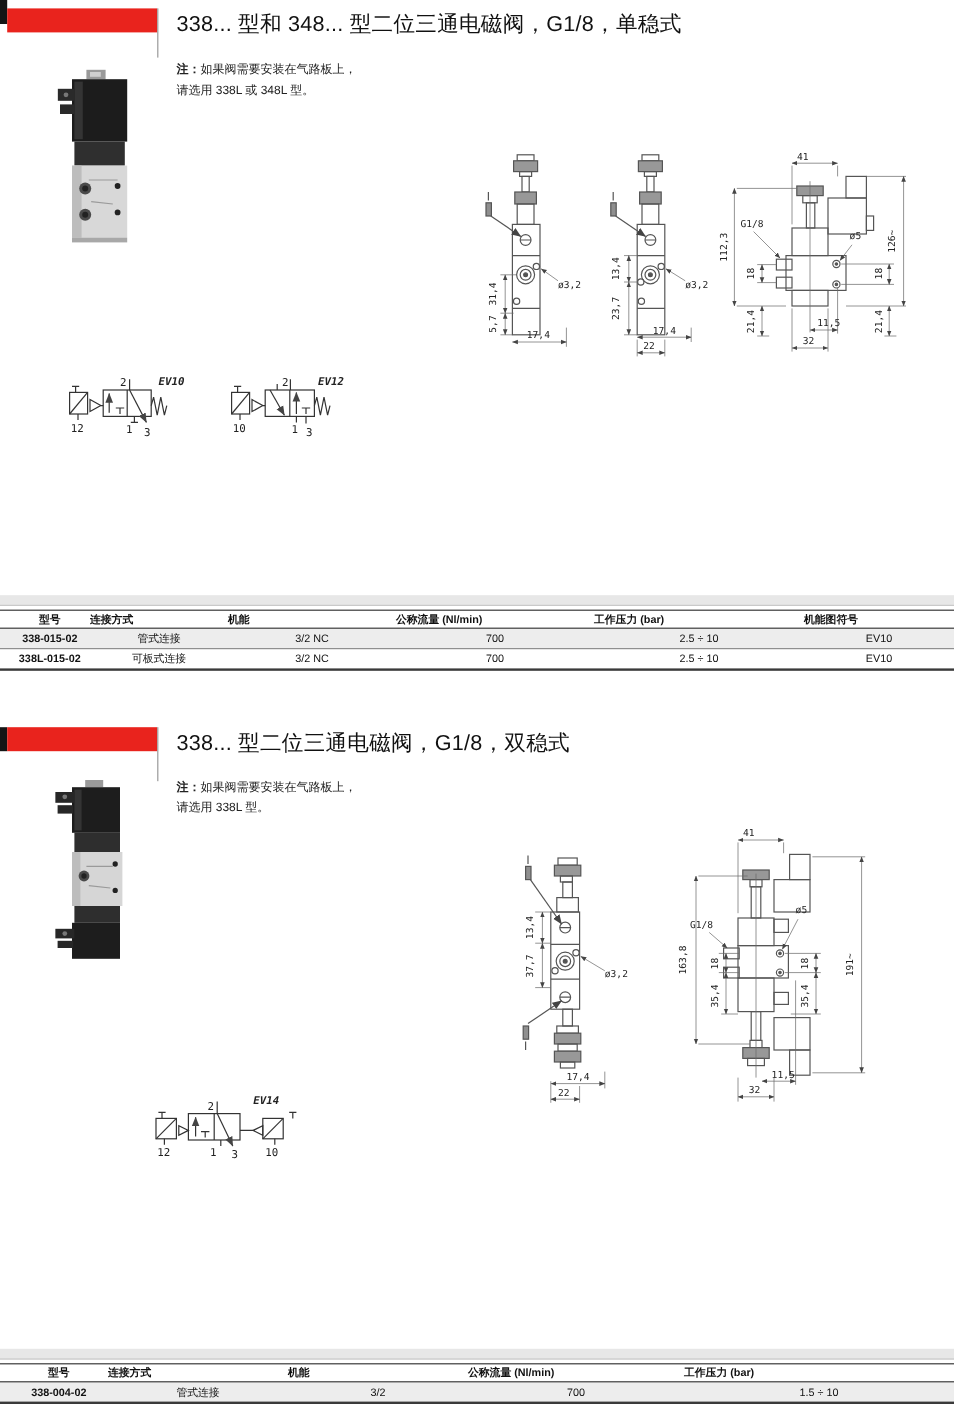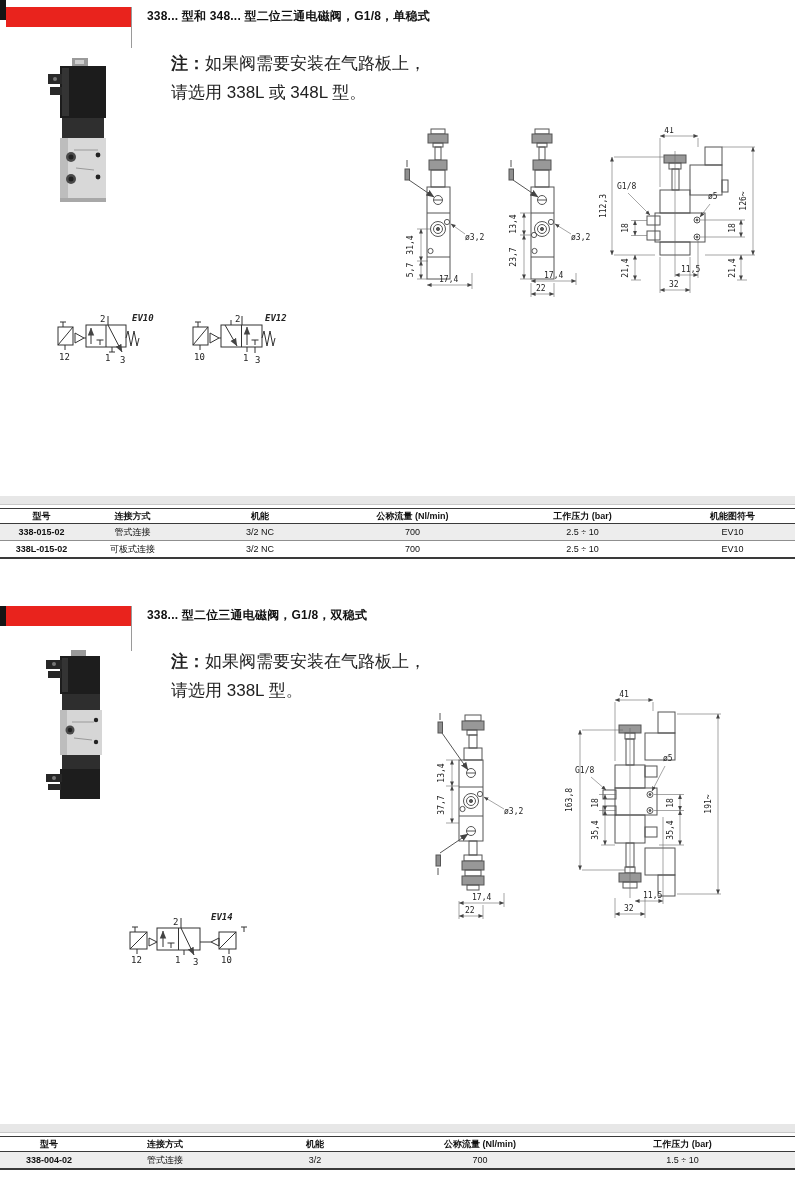--- a/index.html
+++ b/index.html
@@ -2,28 +2,28 @@
 <html><head>
 <meta charset="utf-8">
 <style>
   html,body{margin:0;padding:0;}
   body{width:800px;height:1188px;position:relative;background:#fff;
        font-family:"Liberation Sans","DejaVu Sans",sans-serif;color:#111;overflow:hidden;}
   .abs{position:absolute;}
   .notch{background:#151515;}
   .redbar{background:#e9231d;}
   .vline{background:#9a9a9a;width:1px;}
-  .sec-title{font-size:12px;font-weight:bold;letter-spacing:.2px;white-space:nowrap;}
-  .note{font-size:17px;line-height:1.7;color:#222;margin-left:24px;}
+  .sec-title{font-size:18px;font-weight:normal;letter-spacing:.2px;white-space:nowrap;}
+  .note{font-size:10px;line-height:1.7;color:#222;}
   .note b{font-weight:bold;}
   
   .band{background:#e7e7e7;height:8px;border-bottom:1px solid #c9c9c9;}
   table.spec{border-collapse:collapse;width:795px;table-layout:fixed;font-size:9px;margin-top:3px;
              border-top:1.5px solid #3a3a3a;border-bottom:2.5px solid #3a3a3a;}
-  table.spec thead th{font-weight:bold;text-align:center;height:14px;padding:0;
+  table.spec thead th{font-weight:bold;text-align:left;height:14px;padding:0;
                       border-bottom:1.5px solid #3a3a3a;white-space:nowrap;}
   table.spec tbody td{text-align:center;height:16px;padding:0;border-bottom:1px solid #8f8f8f;white-space:nowrap;margin-left:22px;}
   table.spec tbody tr:nth-child(odd){background:#ededed;}
   table.spec th:first-child,table.spec td:first-child{text-align:center;padding-left:8px;}
   table.spec td:first-child{font-weight:bold;}
   
   svg .ln{stroke:#555;stroke-width:1;fill:none;}
   svg .dim{stroke:#6a6a6a;stroke-width:.6;fill:none;}
   svg text{font-family:"DejaVu Sans Mono","Liberation Mono",monospace;fill:#222;}
   svg .dimtxt{font-size:8px;}

